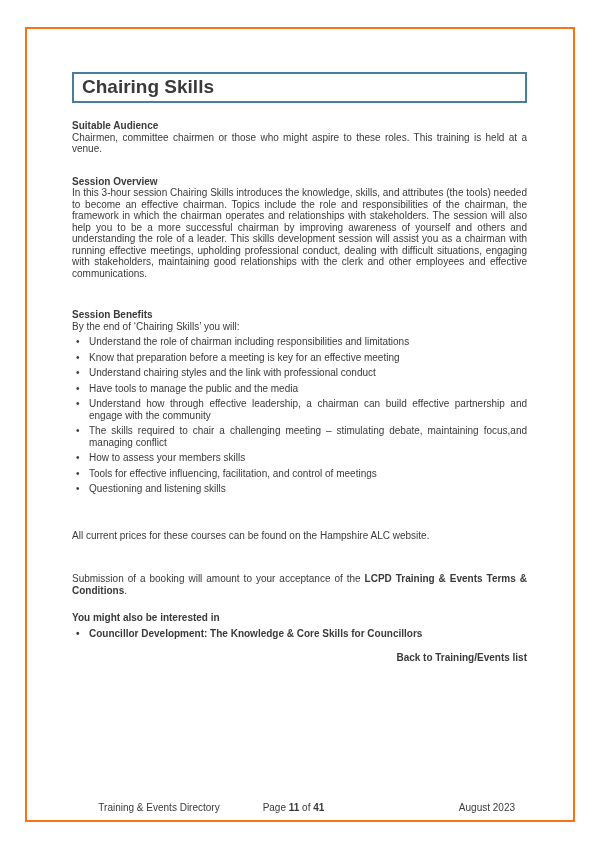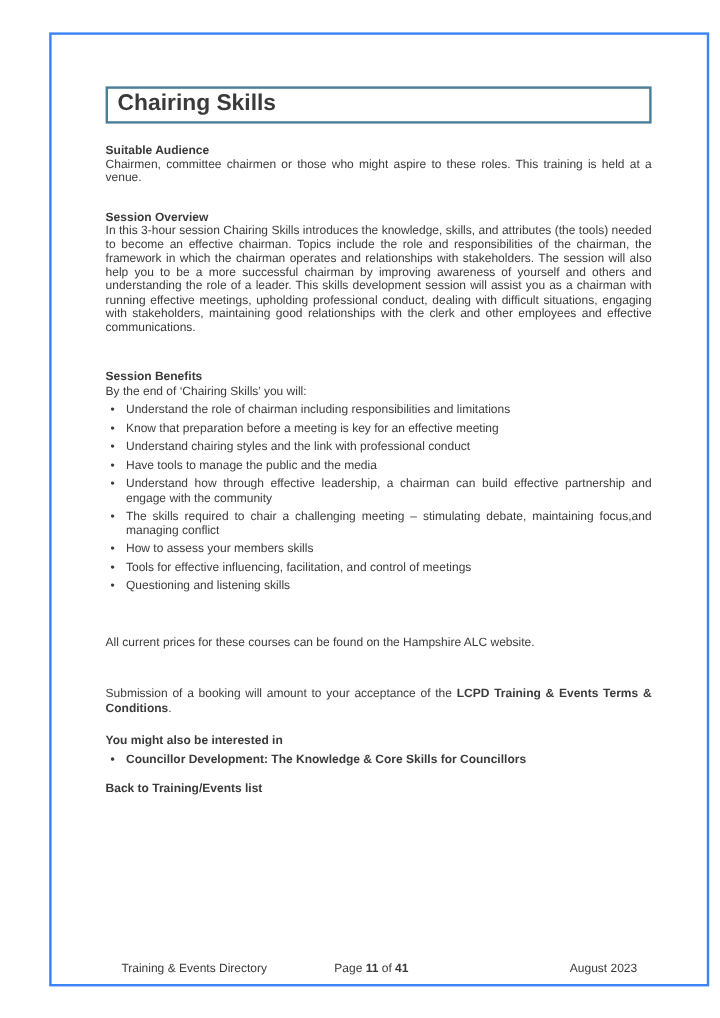--- a/index.html
+++ b/index.html
@@ -5,23 +5,23 @@
   * { margin: 0; padding: 0; box-sizing: border-box; }
   html, body {
     width: 600px; height: 848px;
     background: #ffffff;
     font-family: "Liberation Sans", "DejaVu Sans", sans-serif;
     color: #3a3a3a;
     overflow: hidden;
   }
   .page-frame {
     position: absolute;
-    left: 41px; top: 27px;
+    left: 25px; top: 27px;
     width: 550px; height: 795px;
-    border: 2px solid #3b82f6;
+    border: 2px solid #f97316;
     background: #ffffff;
   }
   .content {
     padding: 43px 46px 0 45px;
     font-size: 10px;
     line-height: 11.5px;
   }
   .title-box {
     border: 2px solid #4a7e97;
     padding: 2px 8px 3px 8px;
@@ -54,32 +54,32 @@
     left: 4px;
     top: 0;
   }
   .considered-intro { margin-top: 12px; }
   .prices-note { margin-top: 35px; }
   .booking-para { margin-top: 32px; text-align: justify; }
   .bold { font-weight: bold; }
   ul.bullets.bold-list li { font-weight: bold; margin-bottom: 0; }
   .back-link {
     margin-top: 13px;
-    text-align: left;
+    text-align: right;
     font-weight: bold;
   }
   .footer {
     position: absolute;
     left: 45px; right: 46px; bottom: 7px;
     display: flex;
     align-items: baseline;
     font-size: 10px;
     line-height: 11.5px;
   }
-  .footer .foot-left  { flex: 1; text-align: center; }
+  .footer .foot-left  { flex: 1; text-align: right; }
   .footer .foot-center{ flex: 1; text-align: center; }
   .footer .foot-right { flex: 1; text-align: right; padding-right: 12px; }
 </style>
 </head>
 <body>
 
 <div class="page-frame">
   <div class="content">
 
     <div class="title-box">

